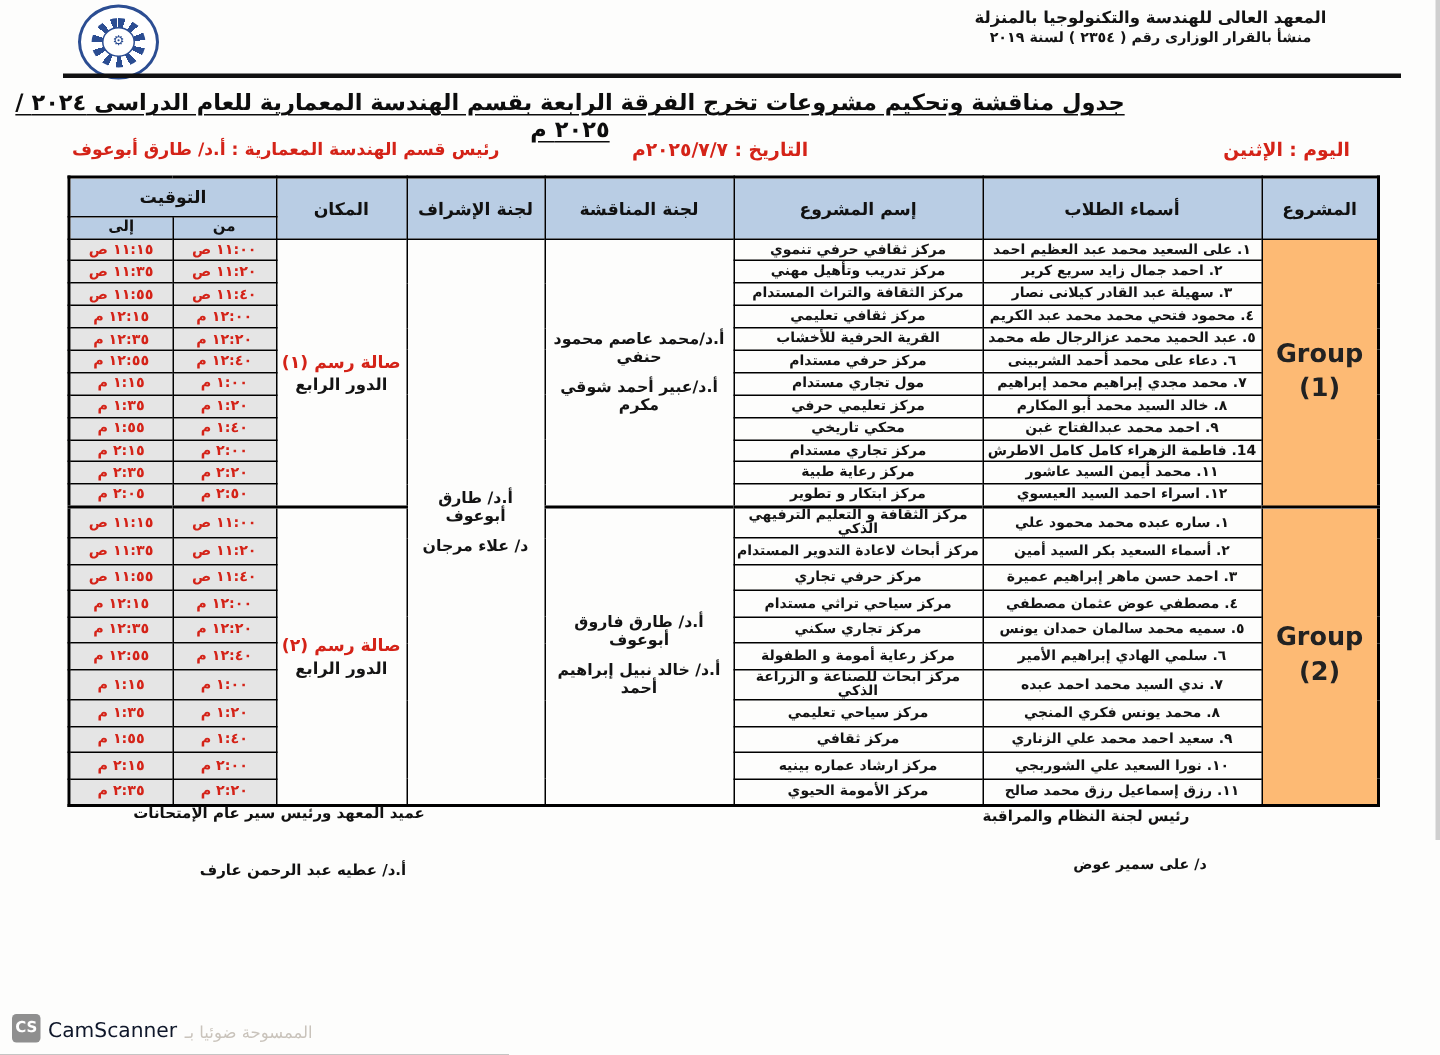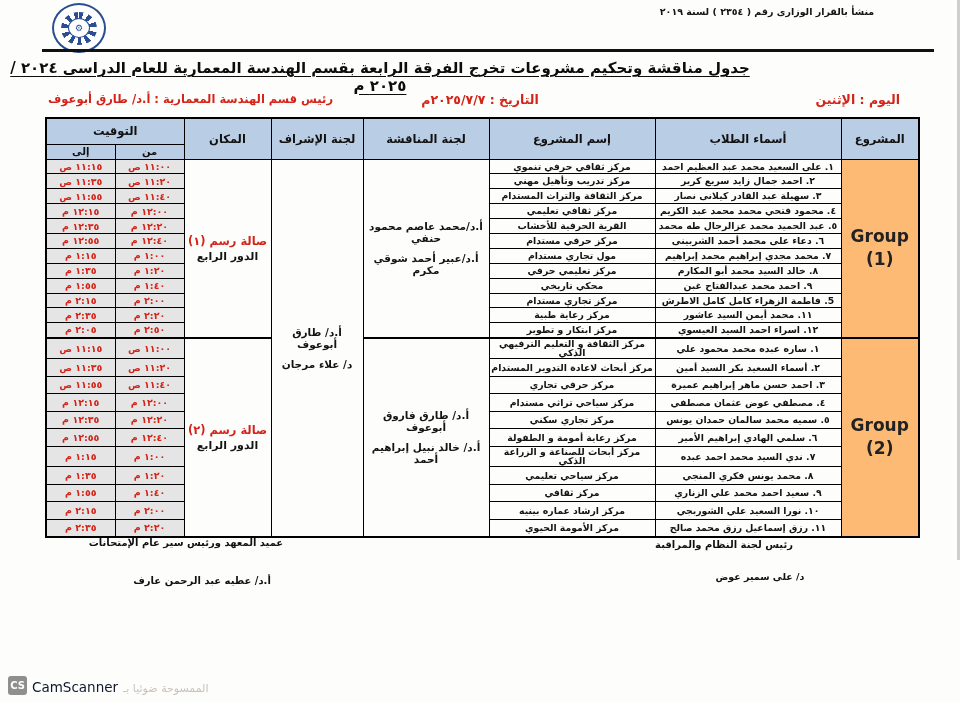--- a/index.html
+++ b/index.html
@@ -74,20 +74,21 @@
   <div class="scan-edge"></div>
 
   <div class="logo">
     <div class="outer">
         <div class="ring">
           <div class="core">⚙</div>
         </div>
       </div>
   </div>
   <div class="inst">
+    <div class="l2">المعهد العالى للهندسة والتكنولوجيا بالمنزلة</div>
     <div class="l3">منشأ بالقرار الوزارى رقم ( ٢٣٥٤ ) لسنة ٢٠١٩</div>
   </div>
   <div class="hdr-rule"></div>
 
   <div class="doc-title">جدول مناقشة وتحكيم مشروعات تخرج الفرقة الرابعة بقسم الهندسة المعمارية للعام الدراسى ٢٠٢٤ / ٢٠٢٥ م</div>
   <div class="info-day">اليوم : الإثنين</div>
   <div class="info-date">التاريخ : ٢٠٢٥/٧/٧م</div>
   <div class="info-head">رئيس قسم الهندسة المعمارية : أ.د/ طارق أبوعوف</div>
 
   <table class="sched">
@@ -179,21 +180,21 @@
           <td class="tm">١:٢٠ م</td>
           <td class="tm">١:٣٥ م</td>
         </tr>
       <tr class="g1">
           <td class="st">٩. احمد محمد عبدالفتاح غبن</td>
           <td class="pj">محكي تاريخي</td>
           <td class="tm">١:٤٠ م</td>
           <td class="tm">١:٥٥ م</td>
         </tr>
       <tr class="g1">
-          <td class="st">5. فاطمة الزهراء كامل كامل الاطرش</td>
+          <td class="st">14. فاطمة الزهراء كامل كامل الاطرش</td>
           <td class="pj">مركز تجاري مستدام</td>
           <td class="tm">٢:٠٠ م</td>
           <td class="tm">٢:١٥ م</td>
         </tr>
       <tr class="g1">
           <td class="st">١١. محمد أيمن السيد عاشور</td>
           <td class="pj">مركز رعاية طبية</td>
           <td class="tm">٢:٢٠ م</td>
           <td class="tm">٢:٣٥ م</td>
         </tr>

